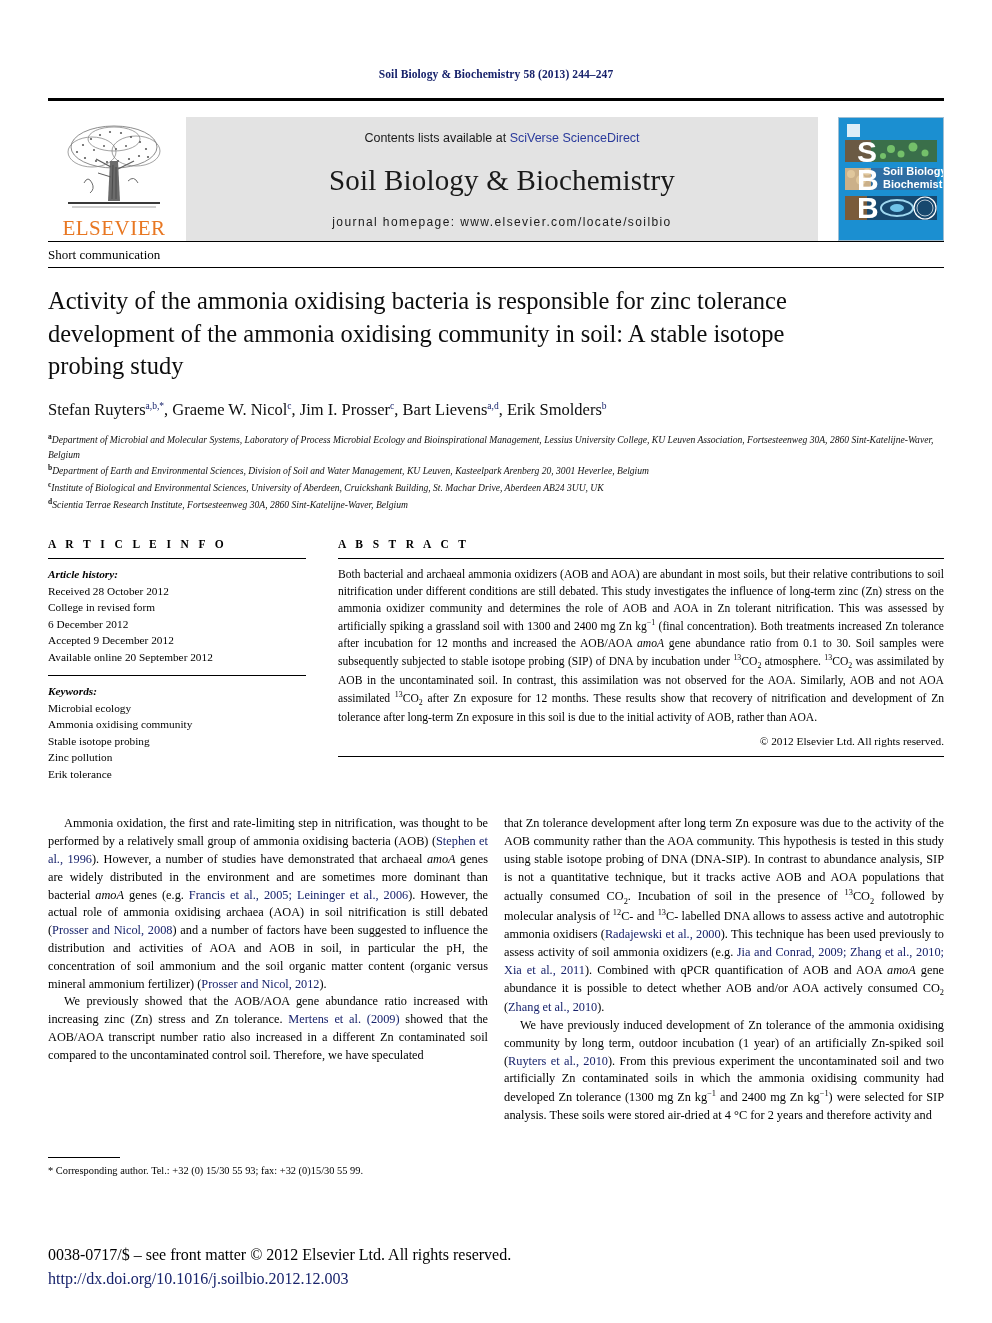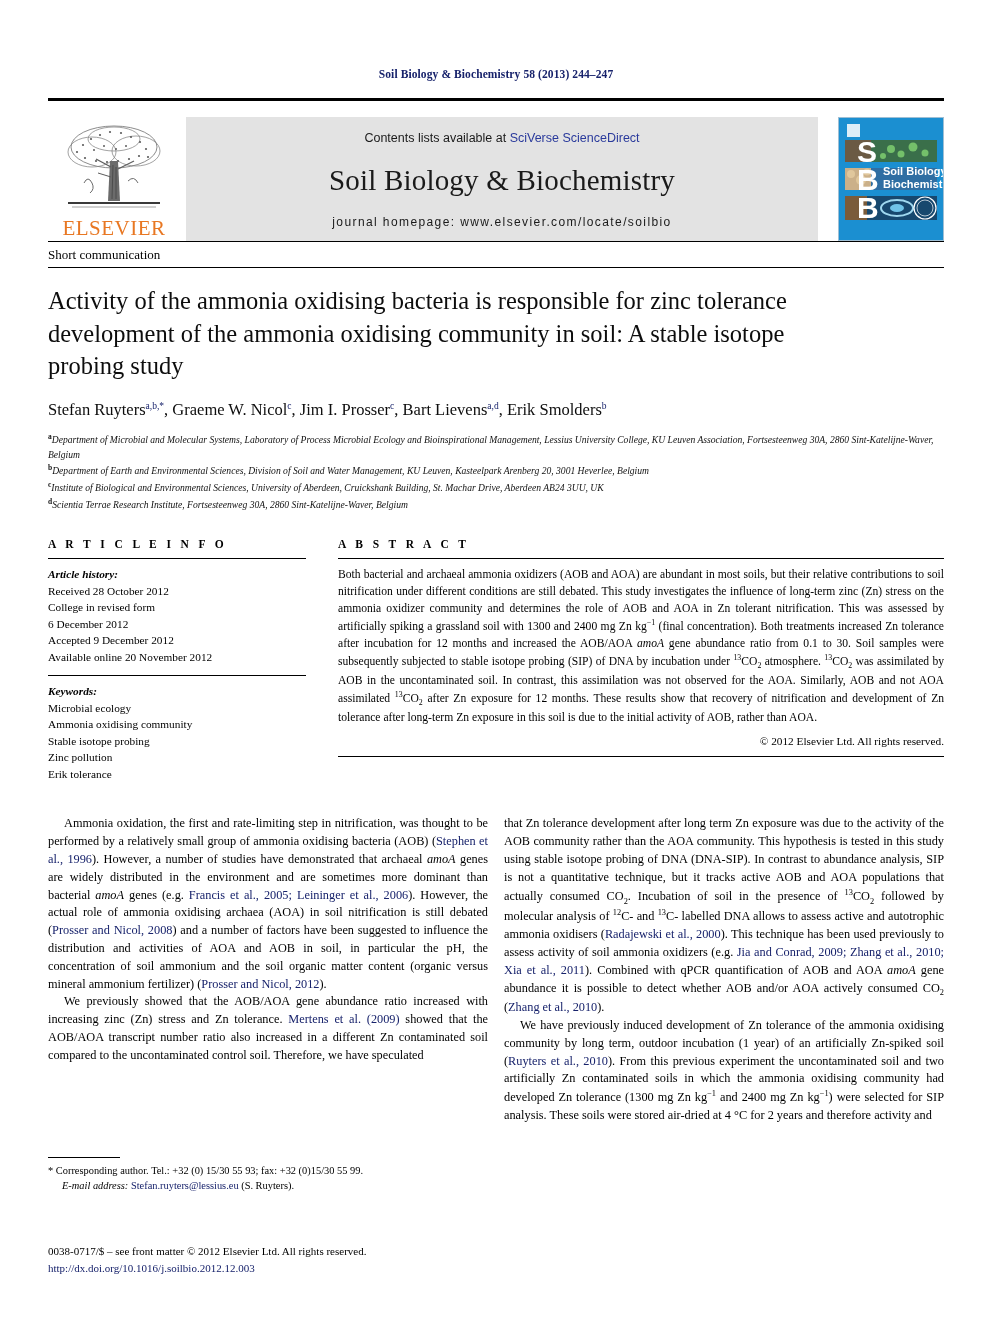--- a/index.html
+++ b/index.html
@@ -244,21 +244,21 @@
     line-height: 1.45;
     color: #000;
   }
   .footnote .it { font-style: italic; }
   .footer-block {
     position: absolute;
     left: 48px;
     top: 1243px;
     width: 500px;
     font-family: "Liberation Serif", serif;
-    font-size: 11px;
+    font-size: 16px;
     line-height: 1.5;
   }
   .footer-doi { color: #17226b; }
 
   sup.num { font-size: 0.68em; vertical-align: super; }
   sub.num { font-size: 0.68em; vertical-align: sub; }
 </style>
 </head>
 <body>
 
@@ -388,21 +388,21 @@
     <div class="col-info">
       <div class="sec-label">A R T I C L E   I N F O</div>
       <hr class="hr-thin">
       <div class="info-group">
         <div class="it">Article history:</div>
         <div>
             <div>Received 28 October 2012</div>
             <div>College in revised form</div>
             <div>6 December 2012</div>
             <div>Accepted 9 December 2012</div>
-            <div>Available online 20 November 2012</div>
+            <div>Available online 20 September 2012</div>
           </div>
       </div>
       <hr class="info-divider">
       <div class="info-group">
         <div class="it">Keywords:</div>
         <div>
             <div>Microbial ecology</div>
             <div>Ammonia oxidising community</div>
             <div>Stable isotope probing</div>
             <div>Zinc pollution</div>
@@ -428,25 +428,20 @@
     <div class="body-col">
         <p style="text-indent: 0px;">that Zn tolerance development after long term Zn exposure was due to the activity of the AOB community rather than the AOA community. This hypothesis is tested in this study using stable isotope probing of DNA (DNA-SIP). In contrast to abundance analysis, SIP is not a quantitative technique, but it tracks active AOB and AOA populations that actually consumed CO<sub class="num">2</sub>. Incubation of soil in the presence of <sup class="num">13</sup>CO<sub class="num">2</sub> followed by molecular analysis of <sup class="num">12</sup>C- and <sup class="num">13</sup>C- labelled DNA allows to assess active and autotrophic ammonia oxidisers (<a class="ref" href="#">Radajewski et al., 2000</a>). This technique has been used previously to assess activity of soil ammonia oxidizers (e.g. <a class="ref" href="#">Jia and Conrad, 2009; Zhang et al., 2010; Xia et al., 2011</a>). Combined with qPCR quantification of AOB and AOA <i>amoA</i> gene abundance it is possible to detect whether AOB and/or AOA actively consumed CO<sub class="num">2</sub> (<a class="ref" href="#">Zhang et al., 2010</a>).</p>
         <p>We have previously induced development of Zn tolerance of the ammonia oxidising community by long term, outdoor incubation (1 year) of an artificially Zn-spiked soil (<a class="ref" href="#">Ruyters et al., 2010</a>). From this previous experiment the uncontaminated soil and two artificially Zn contaminated soils in which the ammonia oxidising community had developed Zn tolerance (1300 mg Zn kg<sup class="num">−1</sup> and 2400 mg Zn kg<sup class="num">−1</sup>) were selected for SIP analysis. These soils were stored air-dried at 4 °C for 2 years and therefore activity and</p>
       </div>
   </div>
 
   <div class="footnote-wrap">
     <hr class="footnote-rule">
     <div class="footnote">
       <div style="padding-left:10px;text-indent:-10px;">* Corresponding author. Tel.: +32 (0) 15/30 55 93; fax: +32 (0)15/30 55 99.</div>
-      <div style="padding-left:14px;">
-        <span class="it">E-mail address:</span>
-        <span class="ref">Stefan.ruyters@lessius.eu</span>
-        <span>(S. Ruyters).</span>
-      </div>
     </div>
   </div>
 
   <div class="footer-block">
     <div>0038-0717/$ – see front matter © 2012 Elsevier Ltd. All rights reserved.</div>
     <div class="footer-doi">http://dx.doi.org/10.1016/j.soilbio.2012.12.003</div>
   </div>
 
 </div>
 

